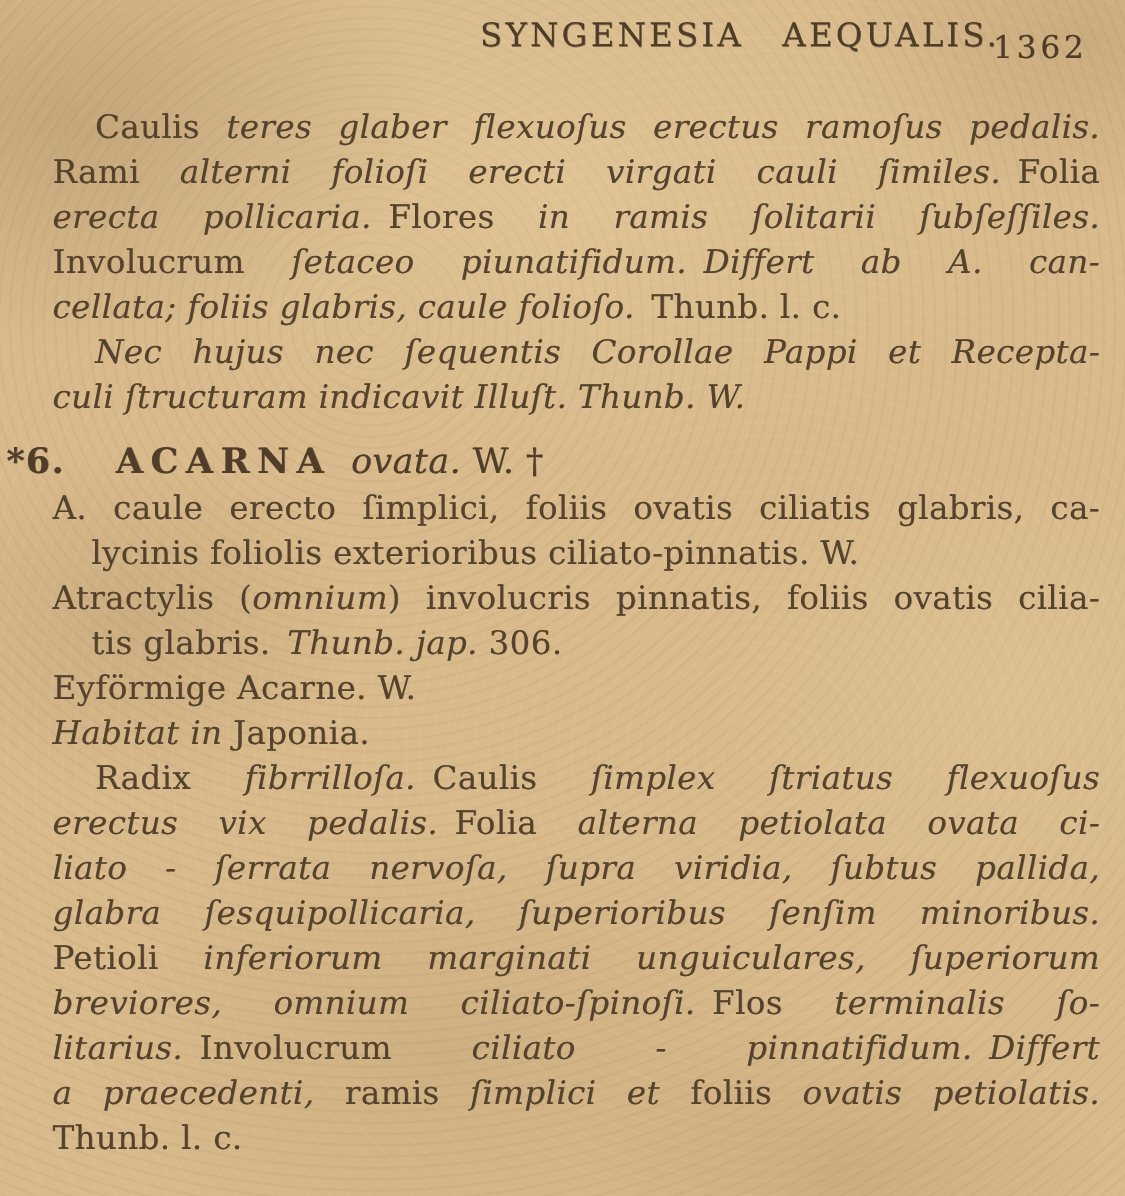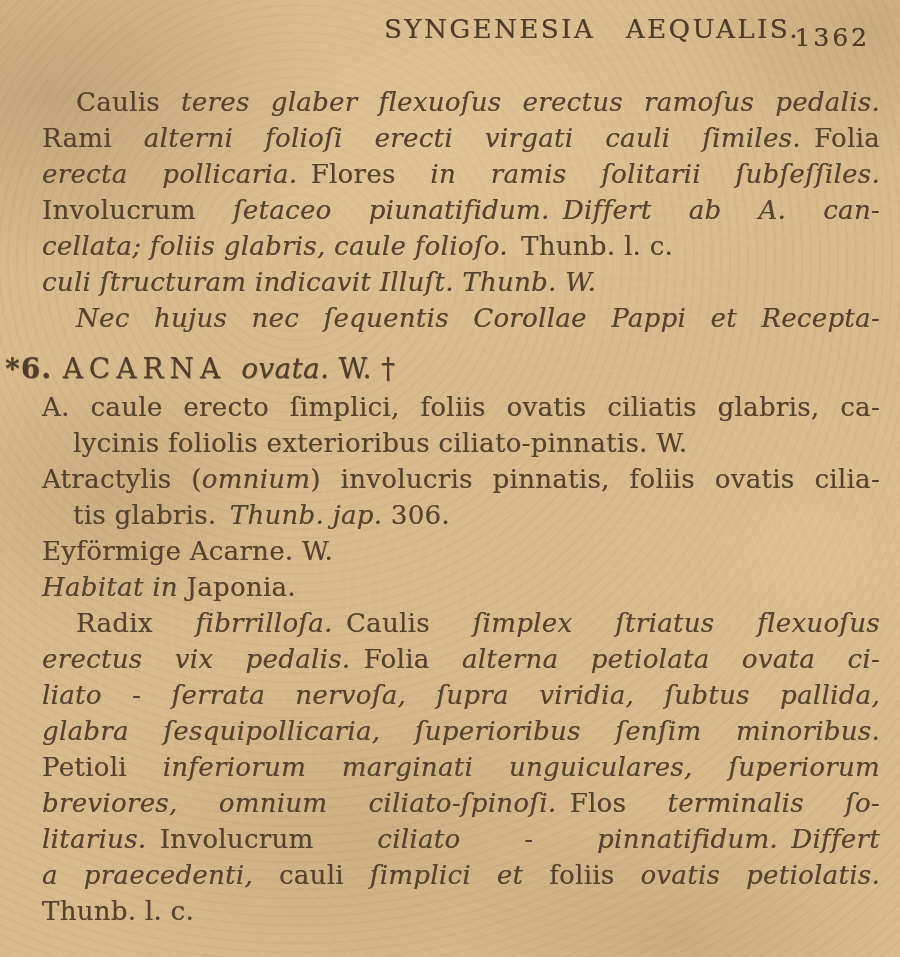--- a/index.html
+++ b/index.html
@@ -43,51 +43,51 @@
   .ind-first{padding-left:34px;}
   .ind-hang{padding-left:31px;}
   .heading{
     margin-left:-37px;margin-top:15px;margin-bottom:2px;
     font-size:28px;color:#4f3d29;
     text-shadow:0.5px 0.5px 0.5px rgba(62,47,28,0.5);
   }
   .s-r{font-style:normal;margin-top:12px;}
   .s-i{font-style:italic;text-align:right;}
   .s-b{font-style:normal;font-weight:bold;letter-spacing:1px;}
-  .s-sp{font-style:normal;letter-spacing:6px;font-weight:normal;}
+  .s-sp{font-style:normal;letter-spacing:6px;font-weight:bold;margin-left:30px;}
 </style>
 </head>
 <body>
 
 <div class="page-inner">
 
   <div class="running-head">
     <div class="running-title">SYNGENESIA AEQUALIS.</div>
     <div class="page-number">1362</div>
   </div>
 
   <div class="text-block" id="text-block">
       <div class="line ind-first just"><span class="s-r">Caulis </span><span class="s-i">teres glaber flexuoſus erectus ramoſus pedalis.</span></div>
       <div class="line just"><span class="s-r">Rami </span><span class="s-i">alterni folioſi erecti virgati cauli ſimiles. </span><span class="s-r">Folia</span></div>
       <div class="line just"><span class="s-i">erecta pollicaria. </span><span class="s-r">Flores </span><span class="s-i">in ramis ſolitarii ſubſeſſiles.</span></div>
       <div class="line just"><span class="s-r">Involucrum </span><span class="s-i">ſetaceo piunatifidum. Differt ab A. can-</span></div>
       <div class="line"><span class="s-i">cellata; foliis glabris, caule folioſo. </span><span class="s-r">Thunb. l. c.</span></div>
+      <div class="line ind-first just"><span class="s-i">Nec hujus nec ſequentis Corollae Pappi et Recepta-</span></div>
       <div class="line"><span class="s-i">culi ſtructuram indicavit Illuſt. Thunb. W.</span></div>
-      <div class="line ind-first just"><span class="s-i">Nec hujus nec ſequentis Corollae Pappi et Recepta-</span></div>
       <div class="line heading"><span class="s-b">*6. </span><span class="s-sp">ACARNA </span><span class="s-i">ovata. </span><span class="s-r">W. †</span></div>
       <div class="line just"><span class="s-r">A. caule erecto ſimplici, foliis ovatis ciliatis glabris, ca-</span></div>
       <div class="line ind-hang"><span class="s-r">lycinis foliolis exterioribus ciliato-pinnatis. W.</span></div>
       <div class="line just"><span class="s-r">Atractylis (</span><span class="s-i">omnium</span><span class="s-r">) involucris pinnatis, foliis ovatis cilia-</span></div>
       <div class="line ind-hang"><span class="s-r">tis glabris. </span><span class="s-i">Thunb. jap. </span><span class="s-r">306.</span></div>
       <div class="line"><span class="s-r">Eyförmige Acarne. W.</span></div>
       <div class="line"><span class="s-i">Habitat in </span><span class="s-r">Japonia.</span></div>
       <div class="line ind-first just"><span class="s-r">Radix </span><span class="s-i">fibrrilloſa. </span><span class="s-r">Caulis </span><span class="s-i">ſimplex ſtriatus flexuoſus</span></div>
       <div class="line just"><span class="s-i">erectus vix pedalis. </span><span class="s-r">Folia </span><span class="s-i">alterna petiolata ovata ci-</span></div>
       <div class="line just"><span class="s-i">liato - ſerrata nervoſa, ſupra viridia, ſubtus pallida,</span></div>
       <div class="line just"><span class="s-i">glabra ſesquipollicaria, ſuperioribus ſenſim minoribus.</span></div>
       <div class="line just"><span class="s-r">Petioli </span><span class="s-i">inferiorum marginati unguiculares, ſuperiorum</span></div>
       <div class="line just"><span class="s-i">breviores, omnium ciliato-ſpinoſi. </span><span class="s-r">Flos </span><span class="s-i">terminalis ſo-</span></div>
       <div class="line just"><span class="s-i">litarius. </span><span class="s-r">Involucrum </span><span class="s-i">ciliato - pinnatifidum. Differt</span></div>
-      <div class="line just"><span class="s-i">a praecedenti, </span><span class="s-r">cauli </span><span class="s-i">ſimplici et </span><span class="s-r">foliis </span><span class="s-i">ovatis petiolatis.</span></div>
+      <div class="line just"><span class="s-i">a praecedenti, </span><span class="s-r">ramis </span><span class="s-i">ſimplici et </span><span class="s-r">foliis </span><span class="s-i">ovatis petiolatis.</span></div>
       <div class="line"><span class="s-r">Thunb. l. c.</span></div>
     </div>
 
 </div>
 
 </body></html>

